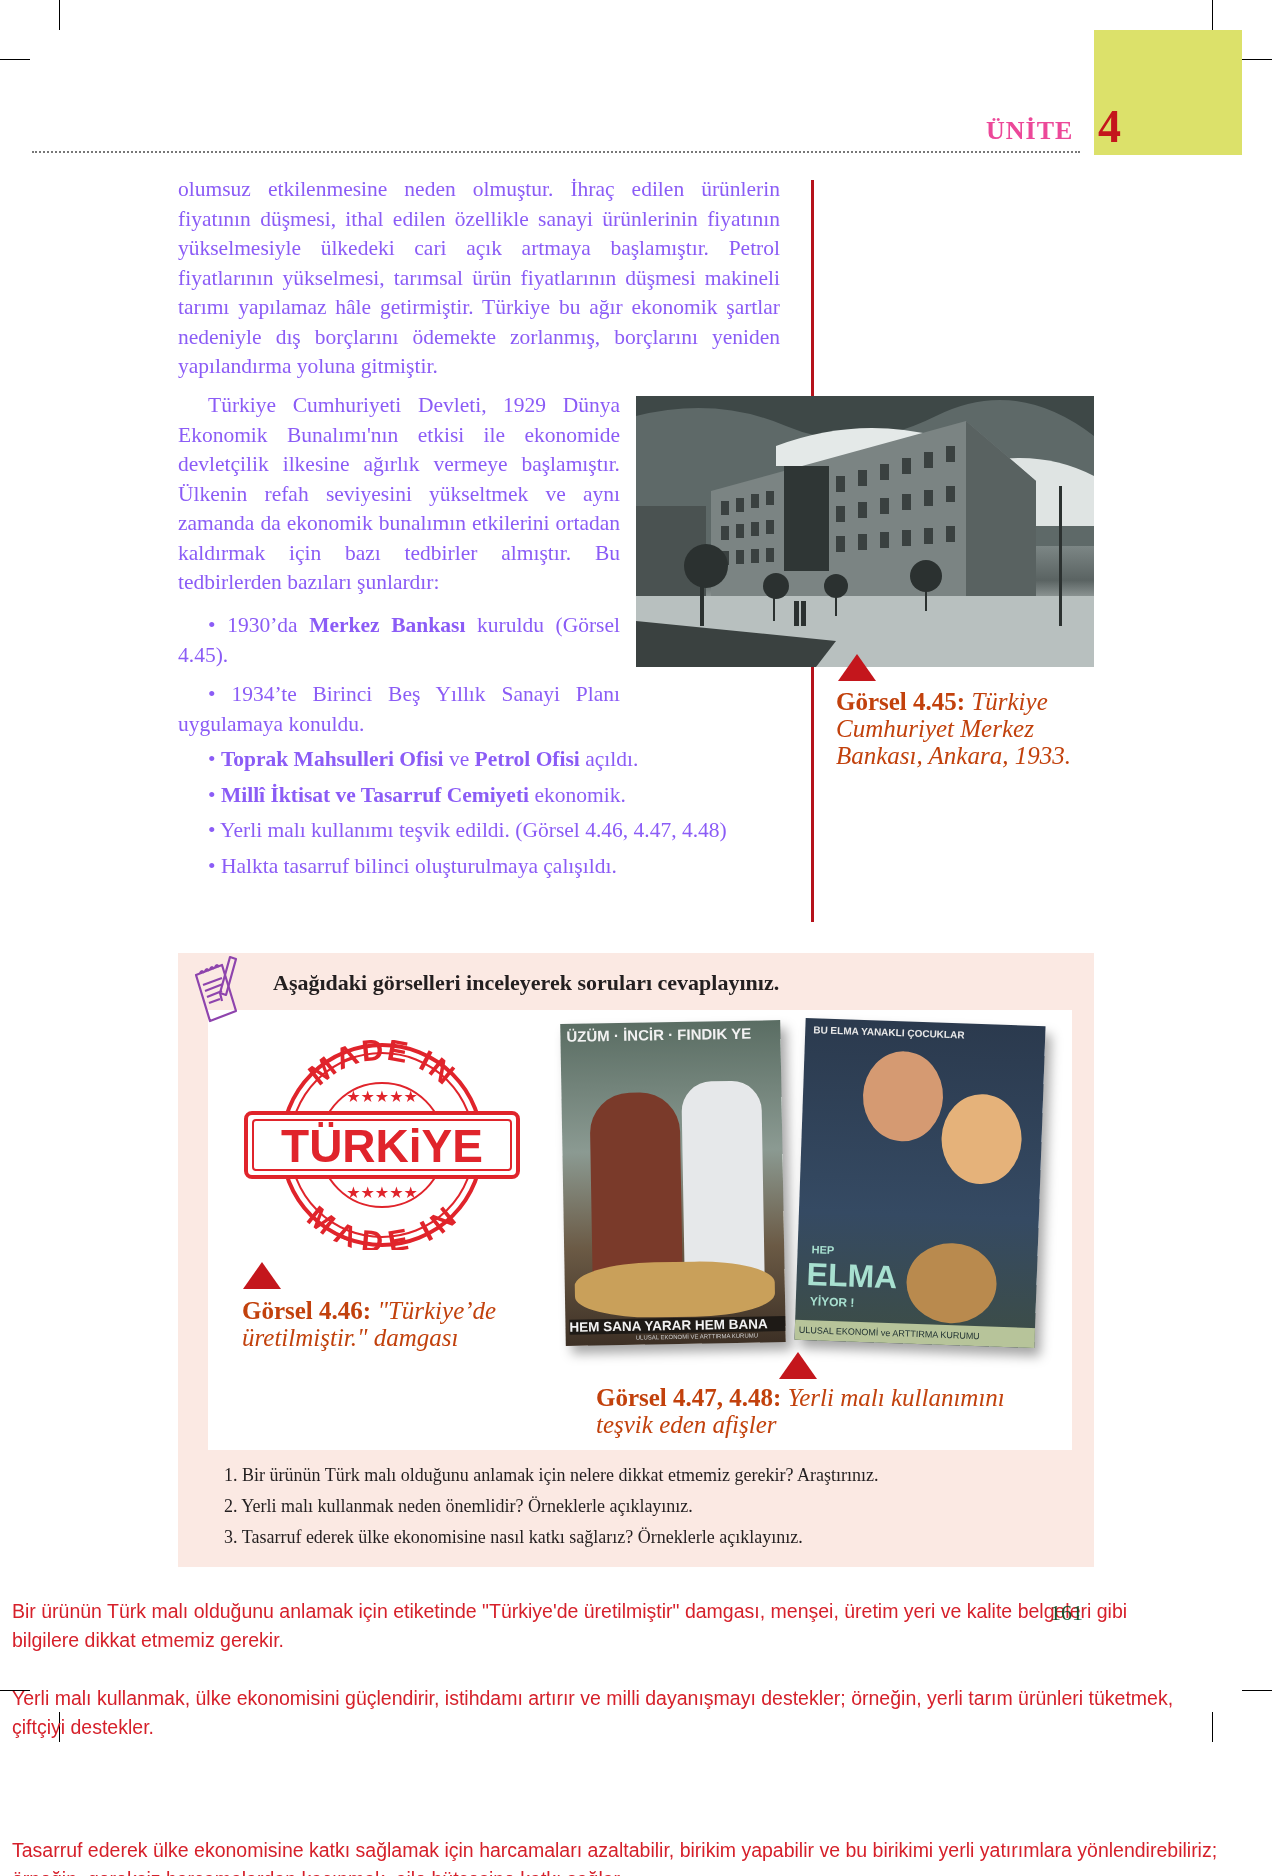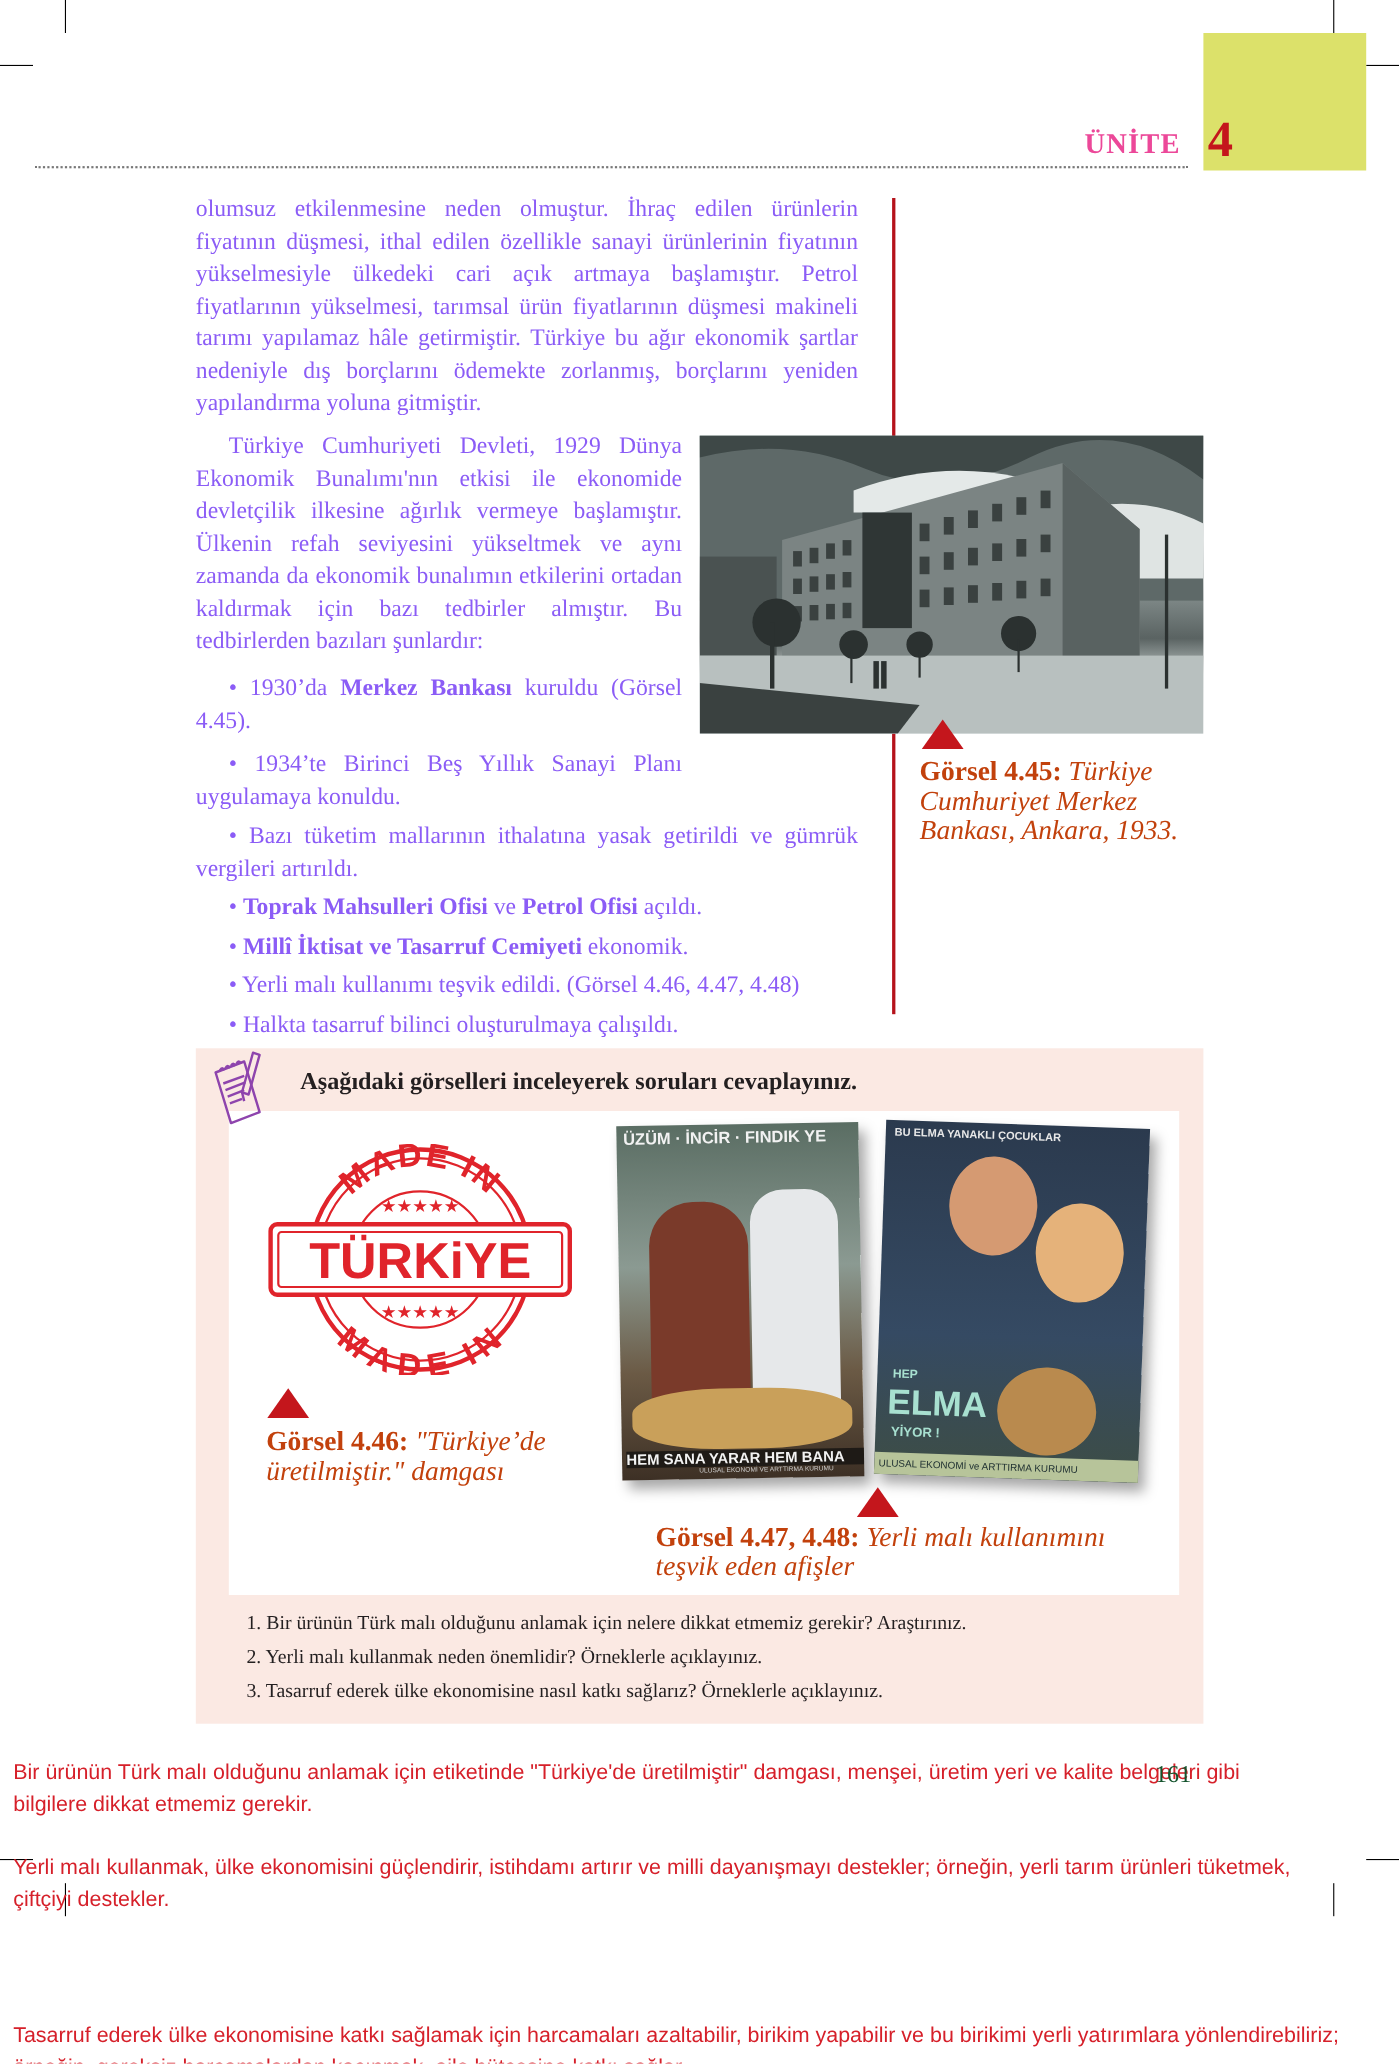--- a/index.html
+++ b/index.html
@@ -52,21 +52,20 @@
 
 <div class="redbar"></div>
 
 <div class="abs para" style="left:178px;top:391px;width:442px;">
   <p class="indent">Türkiye Cumhuriyeti Devleti, 1929 Dünya Ekonomik Bunalımı'nın etkisi ile ekonomide devletçilik ilkesine ağırlık vermeye başlamıştır. Ülkenin refah seviyesini yükseltmek ve aynı zamanda da ekonomik bunalımın etkilerini ortadan kaldırmak için bazı tedbirler almıştır. Bu tedbirlerden bazıları şunlardır:</p>
 </div>
 
 <div class="abs para" style="left:178px;top:611px;width:602px;">
   <p class="indent" style="width:442px;">• <span>1930’da </span><b>Merkez Bankası</b><span> kuruldu (Görsel 4.45).</span></p>
   <p class="indent" style="width:442px;margin-top:10px;">• <span>1934’te Birinci Beş Yıllık Sanayi Planı uygulamaya konuldu.</span></p>
-  <p class="indent" style="margin-top:6px;">• <span>Bazı tüketim mallarının ithalatına yasak getirildi ve gümrük vergileri artırıldı.</span></p>
   <p class="indent" style="margin-top:6px;">• <b>Toprak Mahsulleri Ofisi</b><span> ve </span><b>Petrol Ofisi</b><span> açıldı.</span></p>
   <p class="indent" style="margin-top:6px;">• <b>Millî İktisat ve Tasarruf Cemiyeti</b><span> ekonomik.</span></p>
   <p class="indent" style="margin-top:6px;">• <span>Yerli malı kullanımı teşvik edildi. (Görsel 4.46, 4.47, 4.48)</span></p>
   <p class="indent" style="margin-top:6px;">• <span>Halkta tasarruf bilinci oluşturulmaya çalışıldı.</span></p>
 </div>
 
 <div class="photo">
   <svg width="458" height="271" viewBox="0 0 458 271">
     <rect x="0" y="0" width="458" height="150" fill="#5e6968"></rect>
     <path d="M0 20 Q80 0 150 30 T300 20 T458 40 L458 0 L0 0Z" fill="#3e4847"></path>

